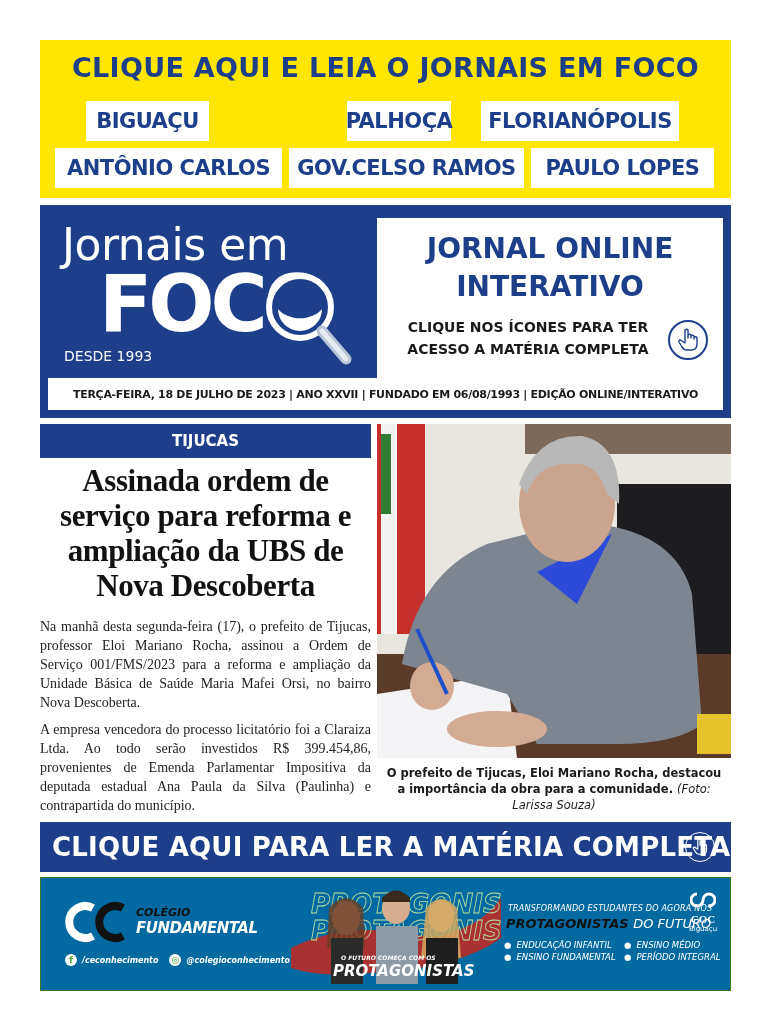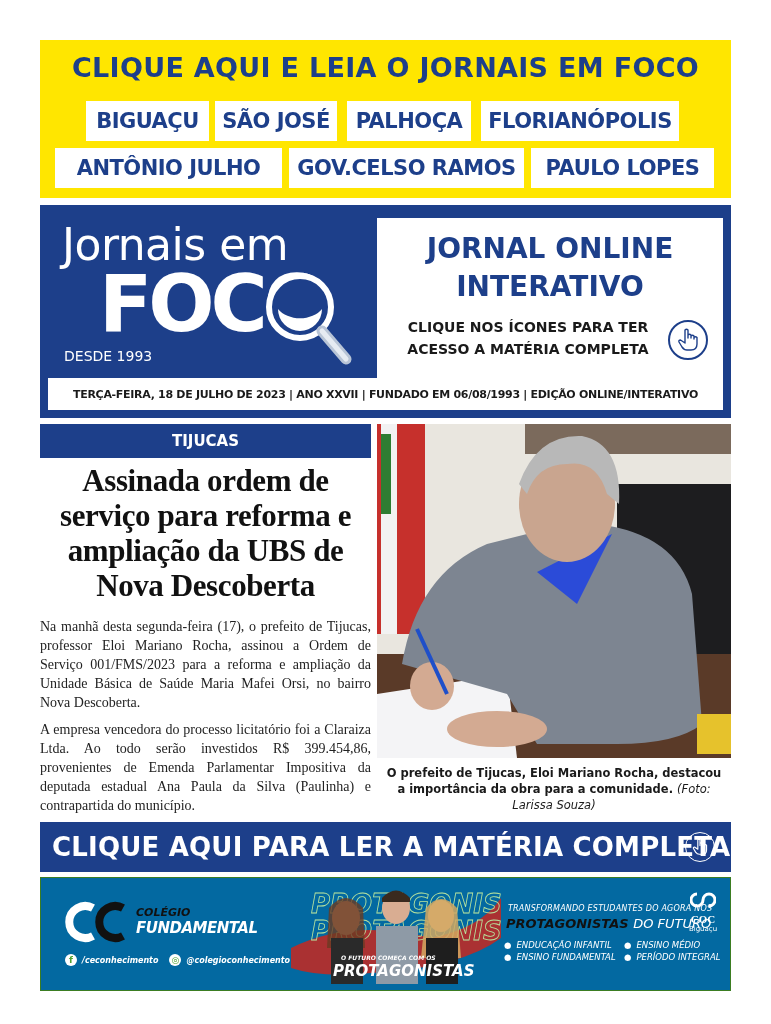--- a/index.html
+++ b/index.html
@@ -167,25 +167,24 @@
   .ad .coc .coc-name { font-family: Liberation Serif, serif; font-weight: bold; font-size: 11px; line-height: 11px; }
   .ad .coc .coc-city { font-family: "DejaVu Sans", sans-serif; font-size: 7px; }
 </style>
 </head>
 <body>
 
 <div class="top-banner">
   <div class="headline">CLIQUE AQUI E LEIA O JORNAIS EM FOCO</div>
 
   <div class="city-chip" style="left:46px;top:61px;width:123px;">BIGUAÇU</div>
-  <div class="city-chip" style="left:175px;top:61px;width:122px;">SÃO JOSÉ</div>
-  <div class="city-chip" style="left:307px;top:61px;width:124px;">PALHOÇA</div>
+  <div class="city-chip" style="left:307px;top:61px;width:104px;">PALHOÇA</div>
   <div class="city-chip" style="left:441px;top:61px;width:198px;">FLORIANÓPOLIS</div>
 
-  <div class="city-chip" style="left:15px;top:108px;width:227px;">ANTÔNIO JULHO</div>
+  <div class="city-chip" style="left:15px;top:108px;width:227px;">ANTÔNIO CARLOS</div>
   <div class="city-chip" style="left:249px;top:108px;width:235px;">GOV.CELSO RAMOS</div>
   <div class="city-chip" style="left:491px;top:108px;width:183px;">PAULO LOPES</div>
 </div>
 
 <div class="masthead">
   <div class="logo-top">Jornais em</div>
   <div class="logo-foco">FOCO</div>
   <svg class="logo-glass" viewBox="0 0 90 100">
     <circle cx="38" cy="38" r="31" fill="#1d3f8a" stroke="#ffffff" stroke-width="6"></circle>
     <path d="M16 40 A22 22 0 0 0 60 40 A26 20 0 0 1 16 40 Z" fill="#ffffff"></path>

